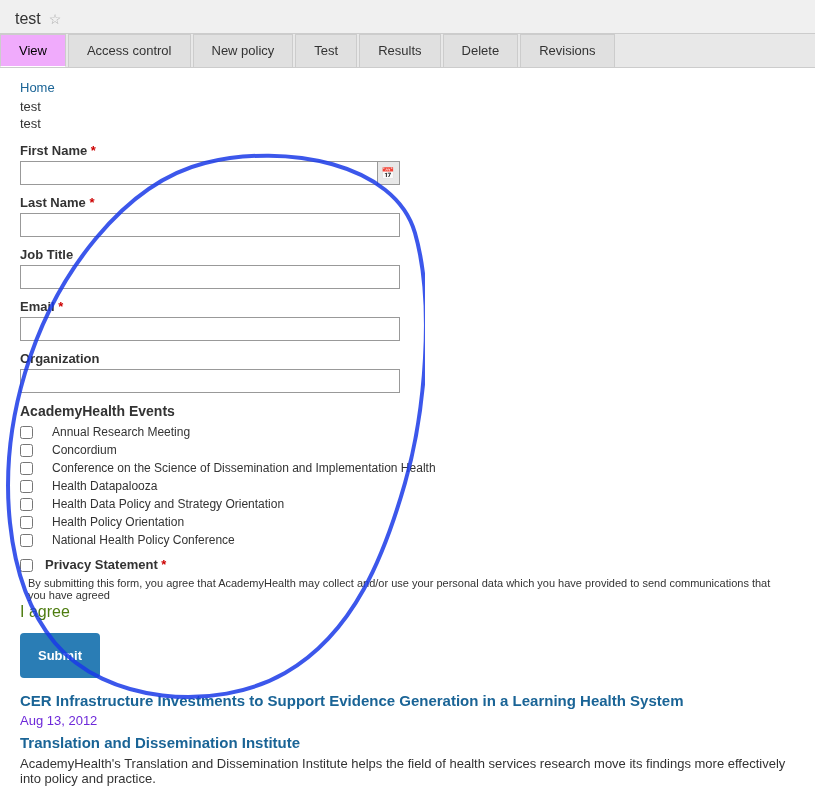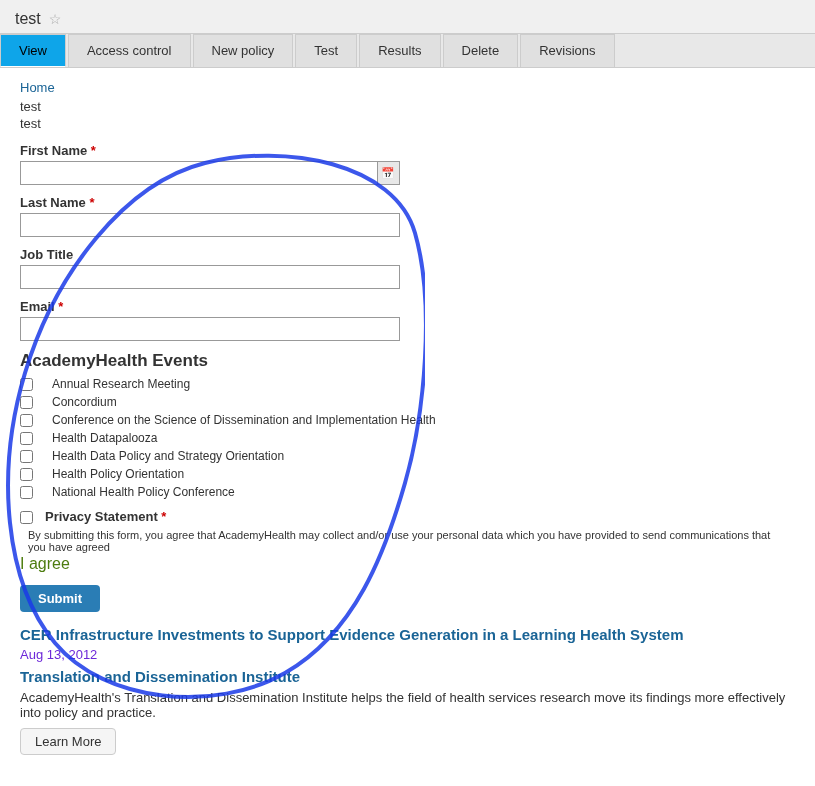--- a/index.html
+++ b/index.html
@@ -43,21 +43,21 @@
       padding: 8px 18px;
       border: 1px solid #ccc;
       border-bottom: none;
       cursor: pointer;
       font-size: 13px;
       color: #333;
       background: #e0e0e0;
       margin-right: 2px;
     }
     .tab.active {
-      background: #0ea5e9;
+      background: #f0abfc;
       border-bottom: 1px solid #fff;
       color: #000;
     }
     .content {
       padding: 12px 20px;
       background: #fff;
     }
     .breadcrumb {
       margin-bottom: 4px;
     }
@@ -115,21 +115,21 @@
       height: 100%;
       background: #e8e8e8;
       border-left: 1px solid #999;
       display: flex;
       align-items: center;
       justify-content: center;
       font-size: 11px;
       color: #555;
     }
     .section-title {
-      font-size: 17px;
+      font-size: 14px;
       font-weight: bold;
       margin-bottom: 6px;
       margin-top: 4px;
     }
     .checkbox-group {
       margin-bottom: 4px;
       display: flex;
       align-items: center;
       gap: 19px;
     }
@@ -154,21 +154,21 @@
     }
     .i-agree {
       font-size: 16px;
       color: #4d7c0f;
     }
     .submit-btn {
       background: #2a7db5;
       color: #fff;
       border: none;
       border-radius: 4px;
-      padding: 6px 18px;
+      padding: 15px 18px;
       font-size: 13px;
       font-weight: bold;
       cursor: pointer;
       margin-top: 6px;
     }
     .article-title {
       color: #1a6496;
       font-size: 15px;
       font-weight: bold;
       margin-top: 14px;
@@ -283,20 +283,24 @@
 
       
       <div class="form-group">
         <label class="form-label">
           <span>Email</span> <span class="required">*</span>
         </label>
         <input type="text" class="form-input" style="">
       </div>
 
       
+      <div class="form-group">
+        <label class="form-label">Organization</label>
+        <input type="text" class="form-input" style="">
+      </div>
 
       
       <div class="section-title">AcademyHealth Events</div>
 
       <div class="checkbox-group">
         <input type="checkbox" style="">
         <label>Annual Research Meeting</label>
       </div>
       <div class="checkbox-group">
         <input type="checkbox" style="">

